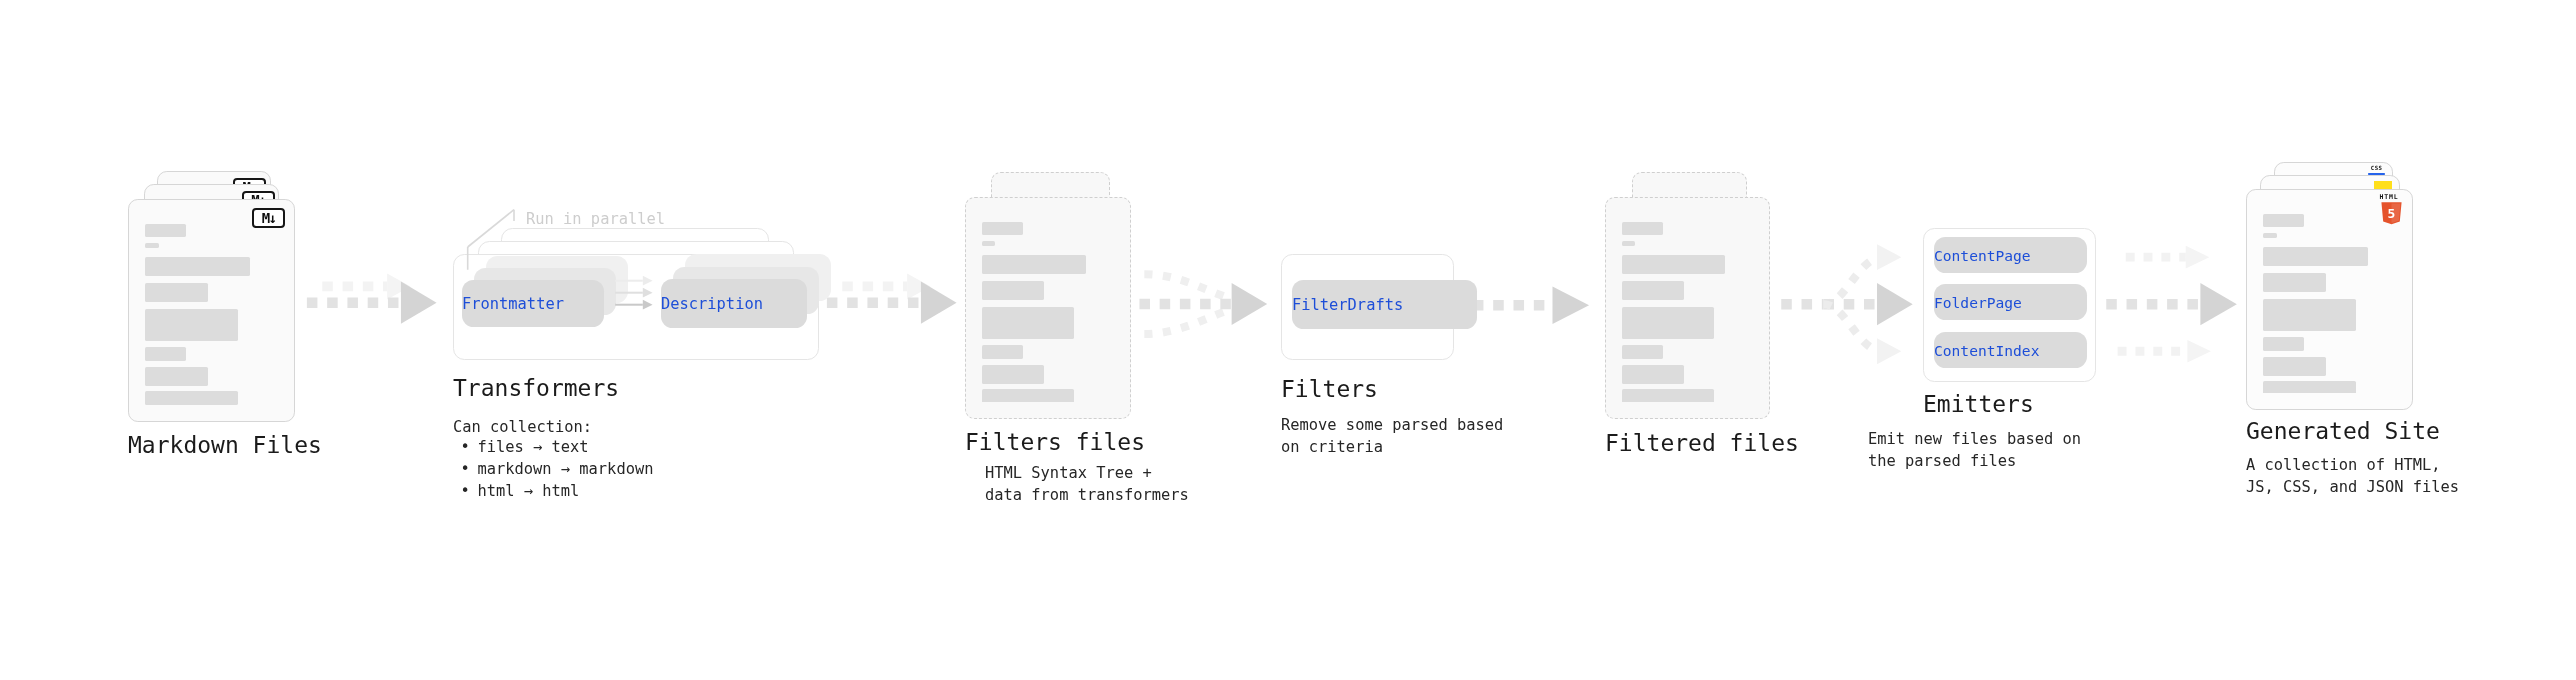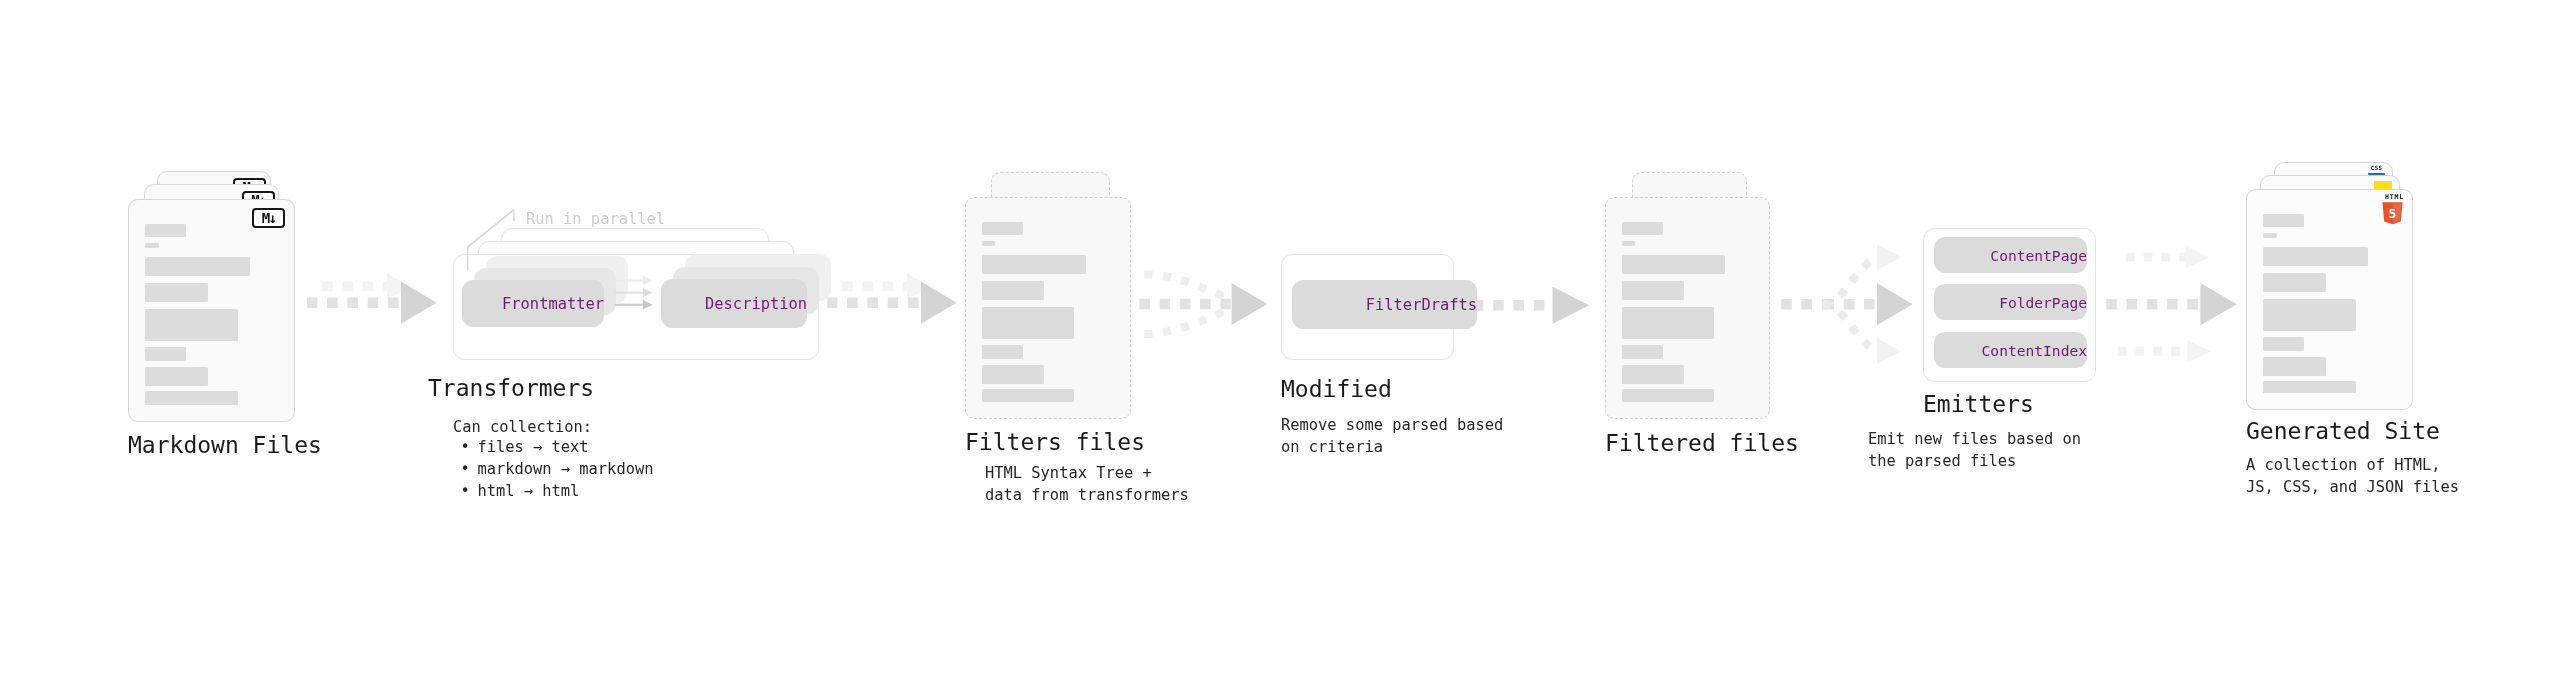--- a/index.html
+++ b/index.html
@@ -36,41 +36,41 @@
     position:absolute;
     width:33px;height:19.5px;
     background:#ffffff;
     border:2.4px solid #161616;
     border-radius:4.1px;
     display:flex;align-items:center;justify-content:center;
     font-weight:bold;font-size:14px;color:#111;
     letter-spacing:-1.6px;
     box-sizing:border-box;
   }
-  .html5-badge{position:absolute;width:24.4px;text-align:right;}
+  .html5-badge{position:absolute;width:24.4px;text-align:left;}
   .html5-badge .html-word{font-size:6.5px;font-weight:bold;color:#111;letter-spacing:0.8px;line-height:6.5px;}
   .js-badge{position:absolute;width:18px;height:8.1px;}
   .css-badge{position:absolute;width:16.3px;text-align:center;}
   .css-badge .css-word{font-size:5.7px;font-weight:bold;color:#111;line-height:5.7px;letter-spacing:0.4px;}
   .css-badge .css-bar{height:2.4px;margin-top:0.8px;border-radius:0.8px;}
 
   
   .panel{
     position:absolute;
     background:#ffffff;
     border:1.6px solid #e5e5e5;
     border-radius:11.4px;
     box-sizing:border-box;
   }
   .pill{
     position:absolute;
     background:#dbdbdb;
     border-radius:11.4px;
-    display:flex;align-items:center;justify-content:flex-end;
-    font-size:15.4px;color:#701a75;
+    display:flex;align-items:center;justify-content:flex-start;
+    font-size:15.4px;color:#1d4ed8;
     box-sizing:border-box;
     white-space:nowrap;
   }
   .pill.ghost1{background:#e7e7e7;}
   .pill.ghost2{background:#f0f0f0;}
 
   
   .heading{
     position:absolute;
     font-size:23px;line-height:26px;color:#1b1b1b;
@@ -158,21 +158,21 @@
     <polygon points="34,1 34,13 46,7" fill="#c9c9c9"></polygon>
   </svg>
 
   <div class="pill" style="left:462px;top:280px;width:142px;height:47px;z-index:7;">
       <span>Frontmatter</span>
     </div>
   <div class="pill" style="left:661px;top:279px;width:146px;height:49px;z-index:7;">
       <span>Description</span>
     </div>
 
-  <div class="heading" style="left:428px;top:375px;">Transformers</div>
+  <div class="heading" style="left:453px;top:375px;">Transformers</div>
   <div class="desc" style="left:453px;top:416px;">Can collection:</div>
   <div class="bullets" style="left:453px;top:436px;">
     <div class="bullet-row">
       <span class="bullet-glyph">•</span>
       <span>files → text</span>
     </div>
     <div class="bullet-row">
       <span class="bullet-glyph">•</span>
       <span>markdown → markdown</span>
     </div>
@@ -210,21 +210,21 @@
     <path d="M 10,20 C 55,20 88,42 122,52" fill="none" stroke="#efefef" stroke-width="10" stroke-dasharray="10 13" stroke-linecap="butt"></path>
     <path d="M 10,94 C 55,94 88,72 122,62" fill="none" stroke="#efefef" stroke-width="10" stroke-dasharray="10 13" stroke-linecap="butt"></path>
     <line x1="4" y1="57" x2="118" y2="57" stroke="#e2e2e2" stroke-width="13" stroke-dasharray="13 12"></line>
     <polygon points="118,31 118,83 162,57" fill="#d4d4d4"></polygon>
   </svg>
 
   <div class="panel" style="left:1281px;top:254px;width:173px;height:106px;z-index:1;"></div>
   <div class="pill" style="left:1292px;top:280px;width:185px;height:49px;z-index:2;">
       <span>FilterDrafts</span>
     </div>
-  <div class="heading" style="left:1281px;top:376px;">Modified</div>
+  <div class="heading" style="left:1281px;top:376px;">Filters</div>
   <div class="desc" style="left:1281px;top:414px;">Remove some parsed based
 on criteria</div>
 
   <svg class="abs" style="left:1468px;top:284px;z-index:0;" width="130" height="44" viewBox="0 0 160 54">
     <line x1="6" y1="26" x2="104" y2="26" stroke="#e2e2e2" stroke-width="13" stroke-dasharray="13 12"></line>
     <polygon points="104,3 104,49 149,26" fill="#d4d4d4"></polygon>
   </svg>
 
   <div class="doc dashed" style="left:1632px;top:172px;width:115px;height:215px;z-index:1;"></div>
   <div class="doc dashed" style="left:1605px;top:197px;width:165px;height:222px;z-index:2;">

